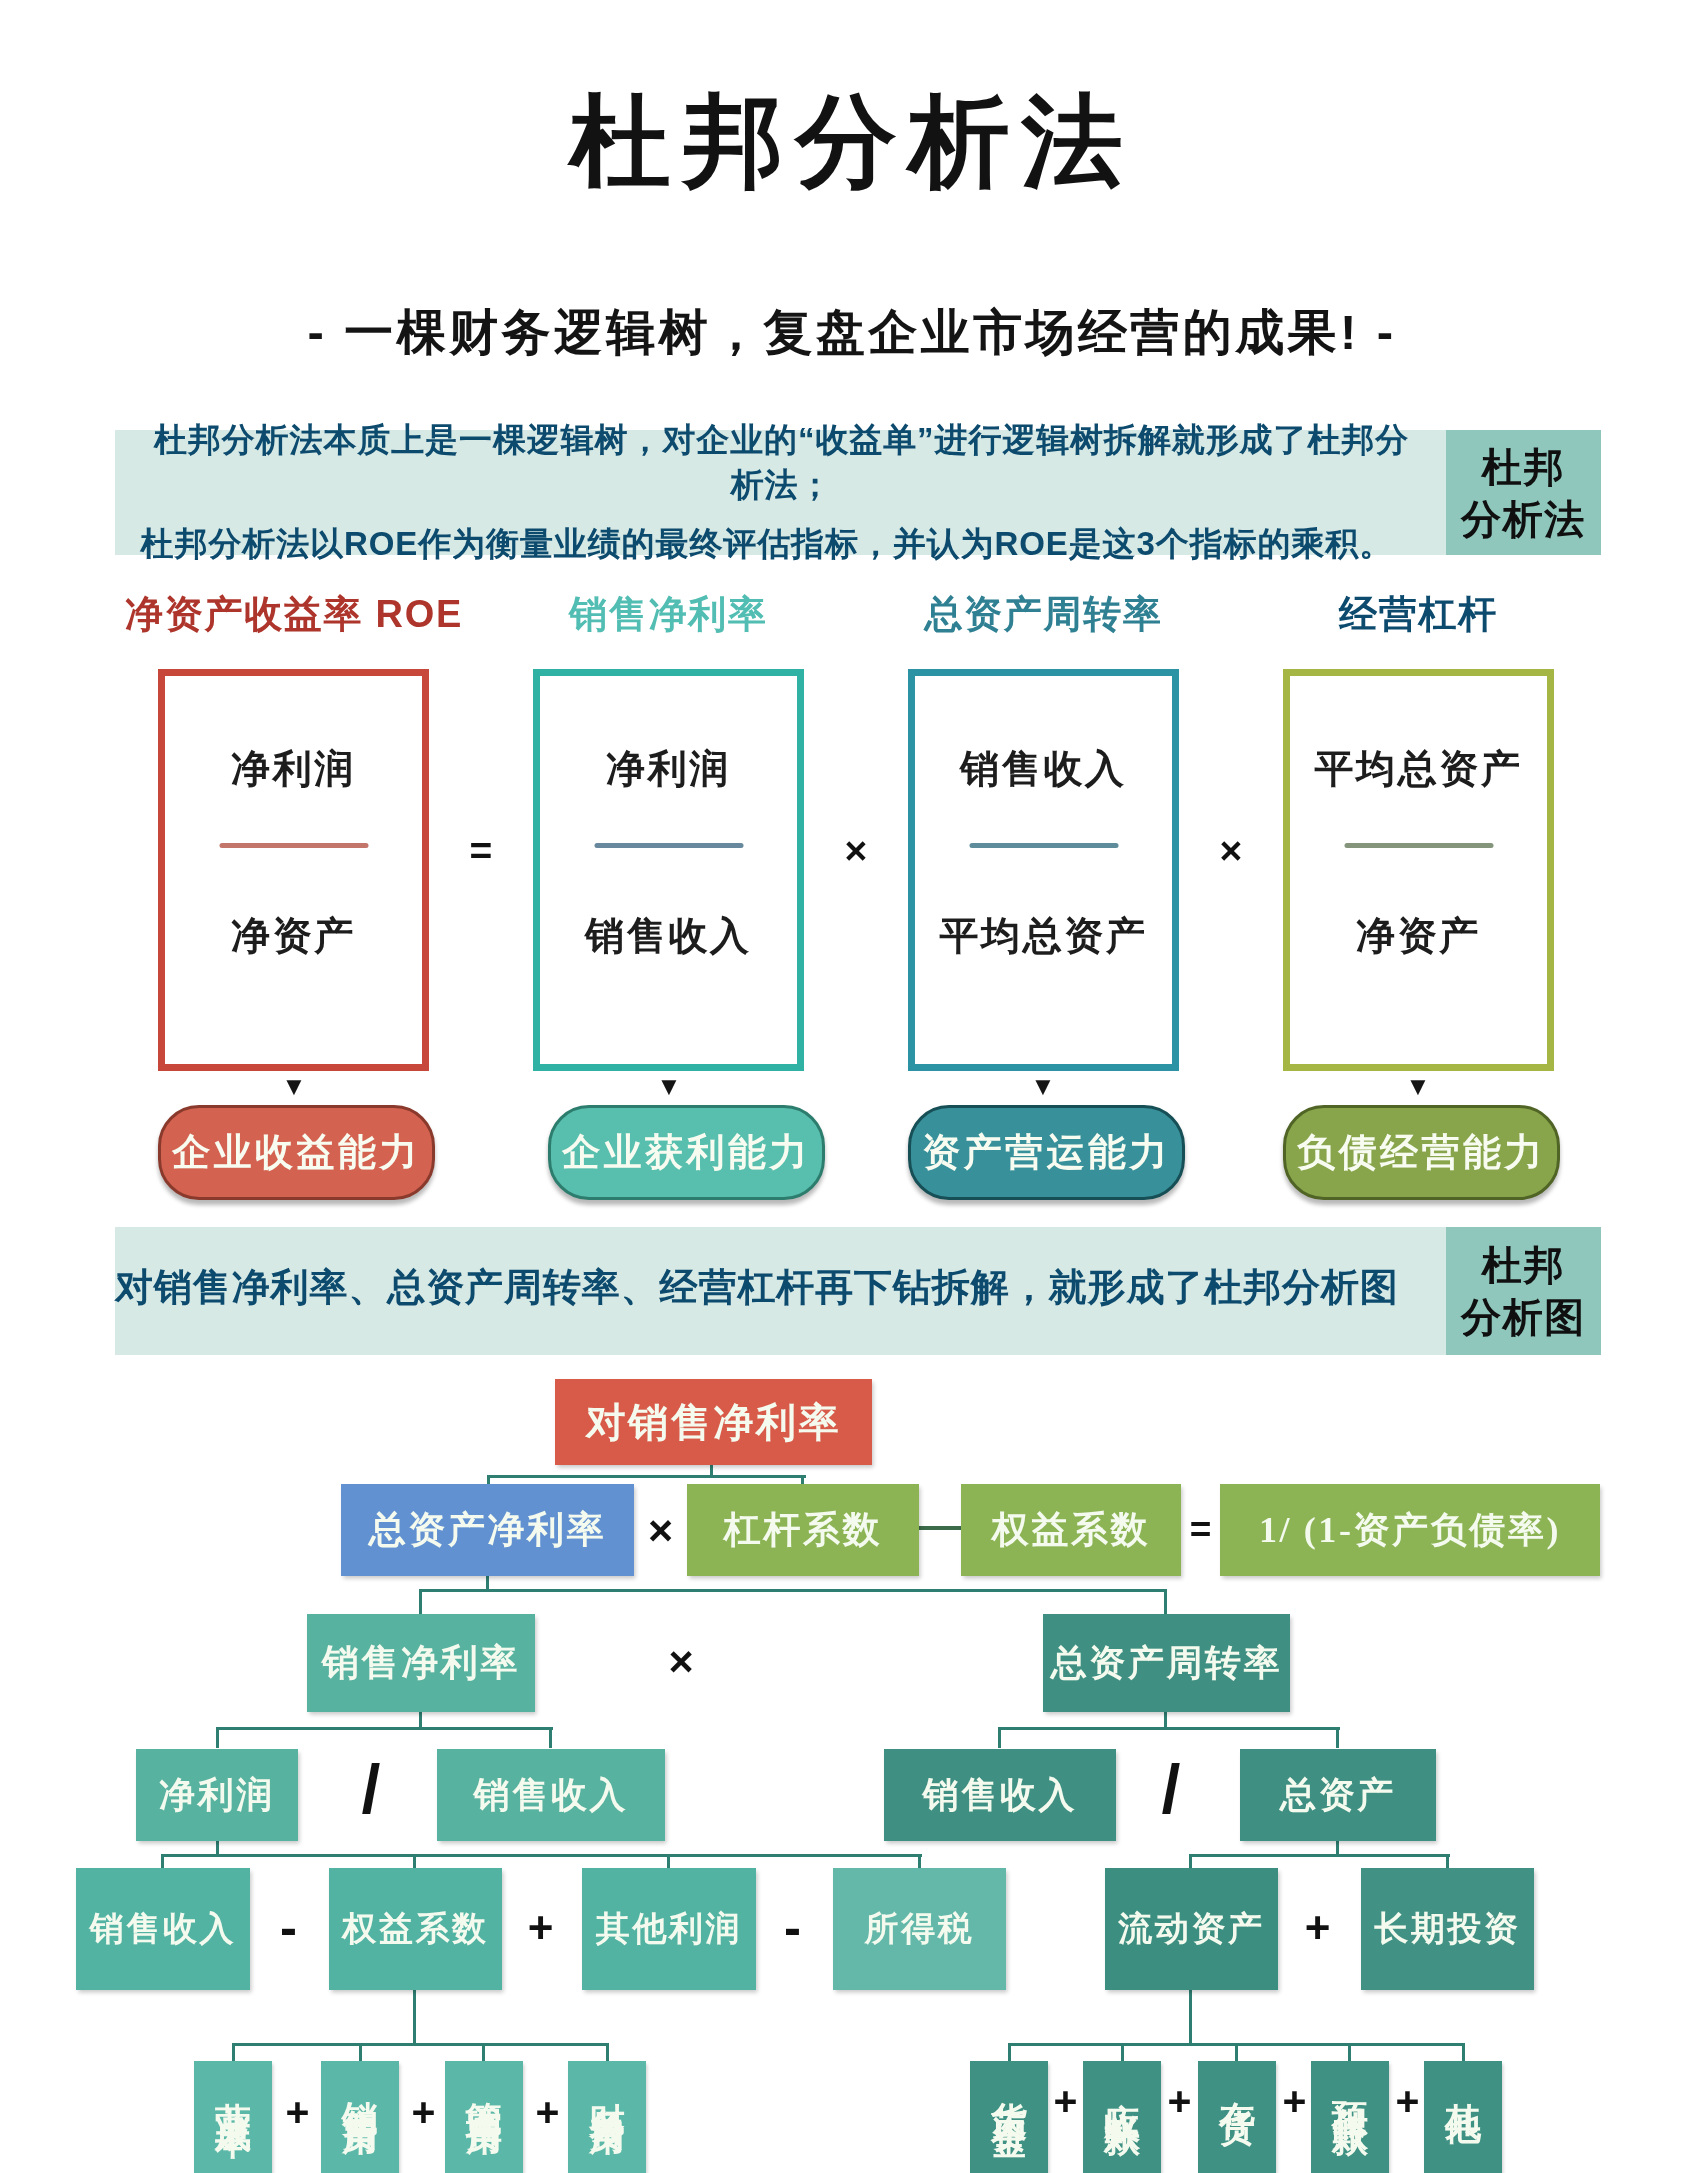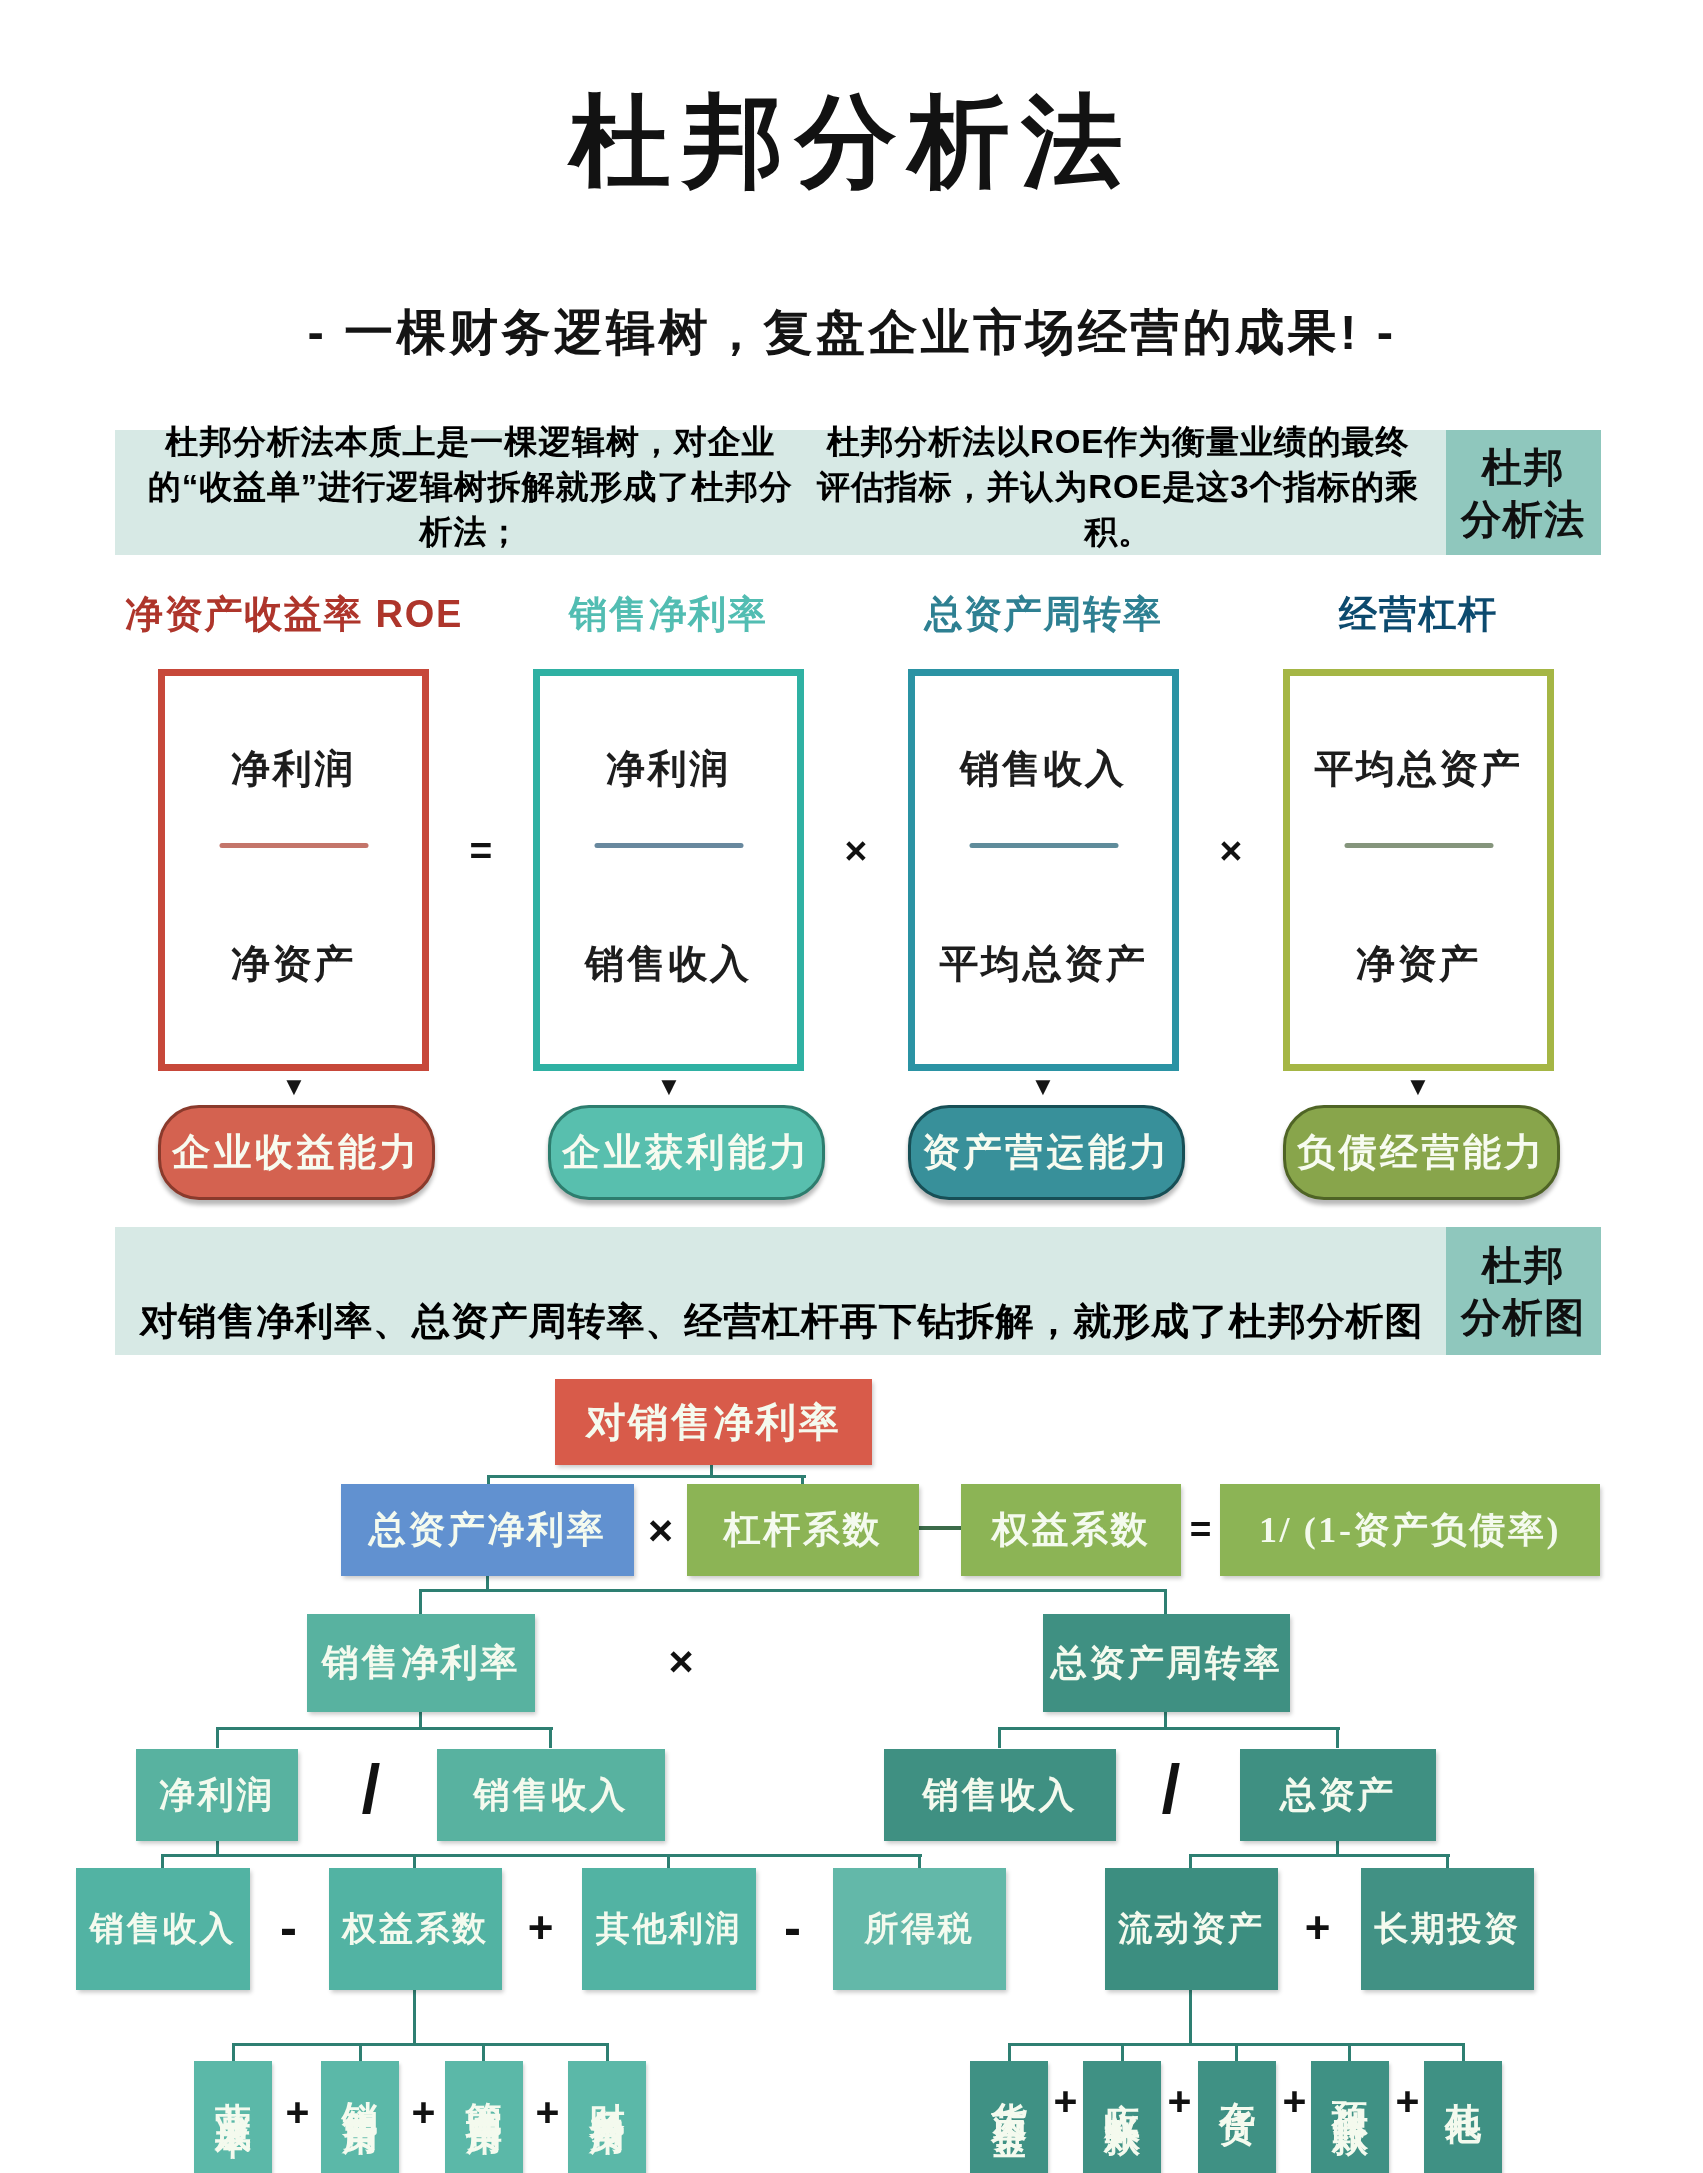--- a/index.html
+++ b/index.html
@@ -6,29 +6,29 @@
   body{
     width:1704px;height:2174px;position:relative;overflow:hidden;
     background:#ffffff;
     font-family:"Liberation Sans","DejaVu Sans",sans-serif;
     color:#161616;
   }
   .abs{position:absolute;}
   .page-title{width:100%;text-align:center;font-size:101px;font-weight:700;letter-spacing:12px;color:#121212;}
   .page-sub{width:100%;text-align:center;font-size:49px;font-weight:700;letter-spacing:3.4px;color:#141414;}
   .banner{background:#d7e9e5;}
-  .banner-text{display:flex;flex-direction:row;justify-content:center;align-items:flex-end;gap:13.6px;
-    font-size:33px;font-weight:700;color:#000000;text-align:center;letter-spacing:0.9px;}
+  .banner-text{display:flex;flex-direction:column;justify-content:center;align-items:flex-start;gap:13.6px;
+    font-size:33px;font-weight:700;color:#0c4a6e;text-align:center;letter-spacing:0.9px;}
   .banner-tab{background:#8fc7bd;color:#101010;font-weight:700;font-size:40px;line-height:1.3;
     display:flex;flex-direction:column;align-items:center;justify-content:center;letter-spacing:1.7px;}
   .col-header{font-size:38px;font-weight:700;text-align:center;letter-spacing:1.7px;}
   .fbox{background:#ffffff;}
   .fbox .num,.fbox .den{position:absolute;width:100%;text-align:center;font-size:39px;font-weight:700;color:#1d1d1d;letter-spacing:2.6px;}
   .fbox .num{top:17%;}
-  .fbox .den{top:60%;margin-top:28px;}
+  .fbox .den{top:60%;}
   .fdiv{position:absolute;left:50%;transform:translateX(-50%);top:43%;width:149px;height:5.1px;border-radius:2.6px;}
   .op{font-weight:700;color:#111;text-align:center;}
   .down-arrow{font-size:25.6px;color:#151515;text-align:center;width:34px;}
   .pill{border-radius:41px;color:#f7fbf0;font-weight:700;font-size:38px;letter-spacing:3.4px;
     display:flex;align-items:center;justify-content:center;box-shadow:0 4.3px 4.3px rgba(0,0,0,0.28);}
   .tnode{display:flex;align-items:center;justify-content:center;color:#f4faee;font-weight:700;
     letter-spacing:2.6px;box-shadow:1.7px 3.4px 4.3px rgba(0,0,0,0.22);text-align:center;}
   .cline{background:#2e7f72;}
   .vbox{display:flex;justify-content:center;padding-top:12px;color:#f4faee;font-weight:700;
     box-shadow:1.7px 2.6px 3.4px rgba(0,0,0,0.2);}

